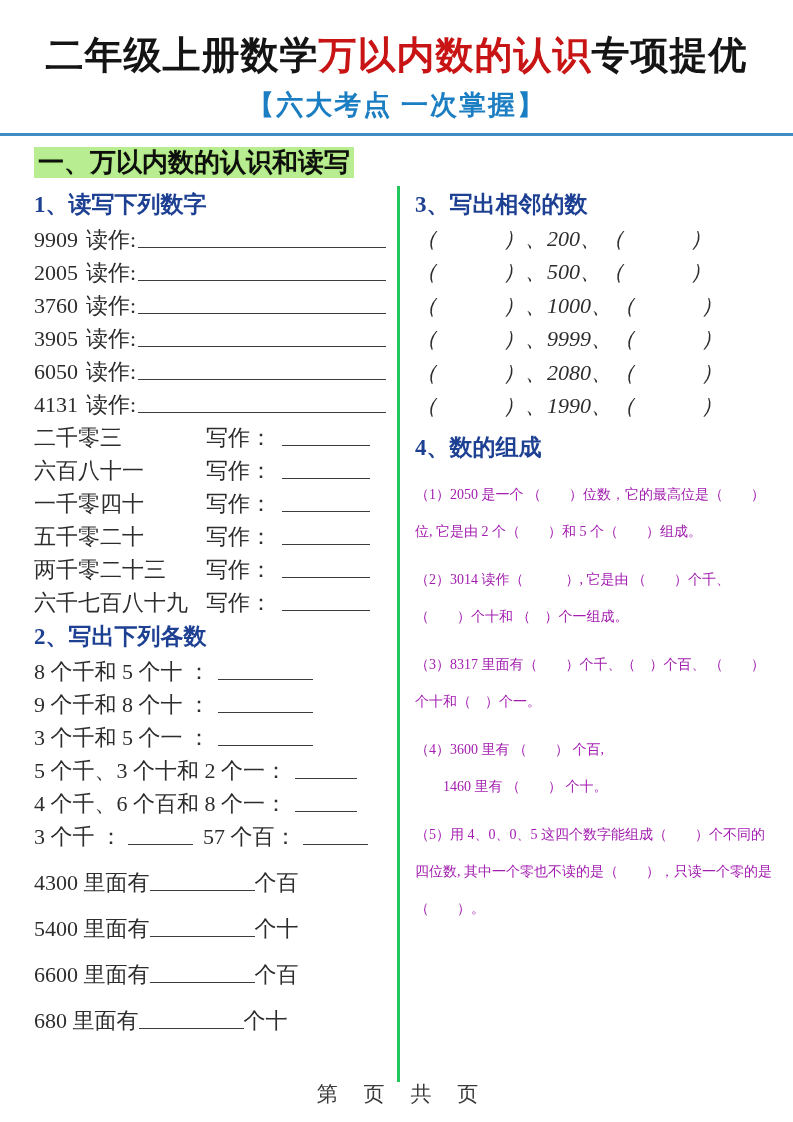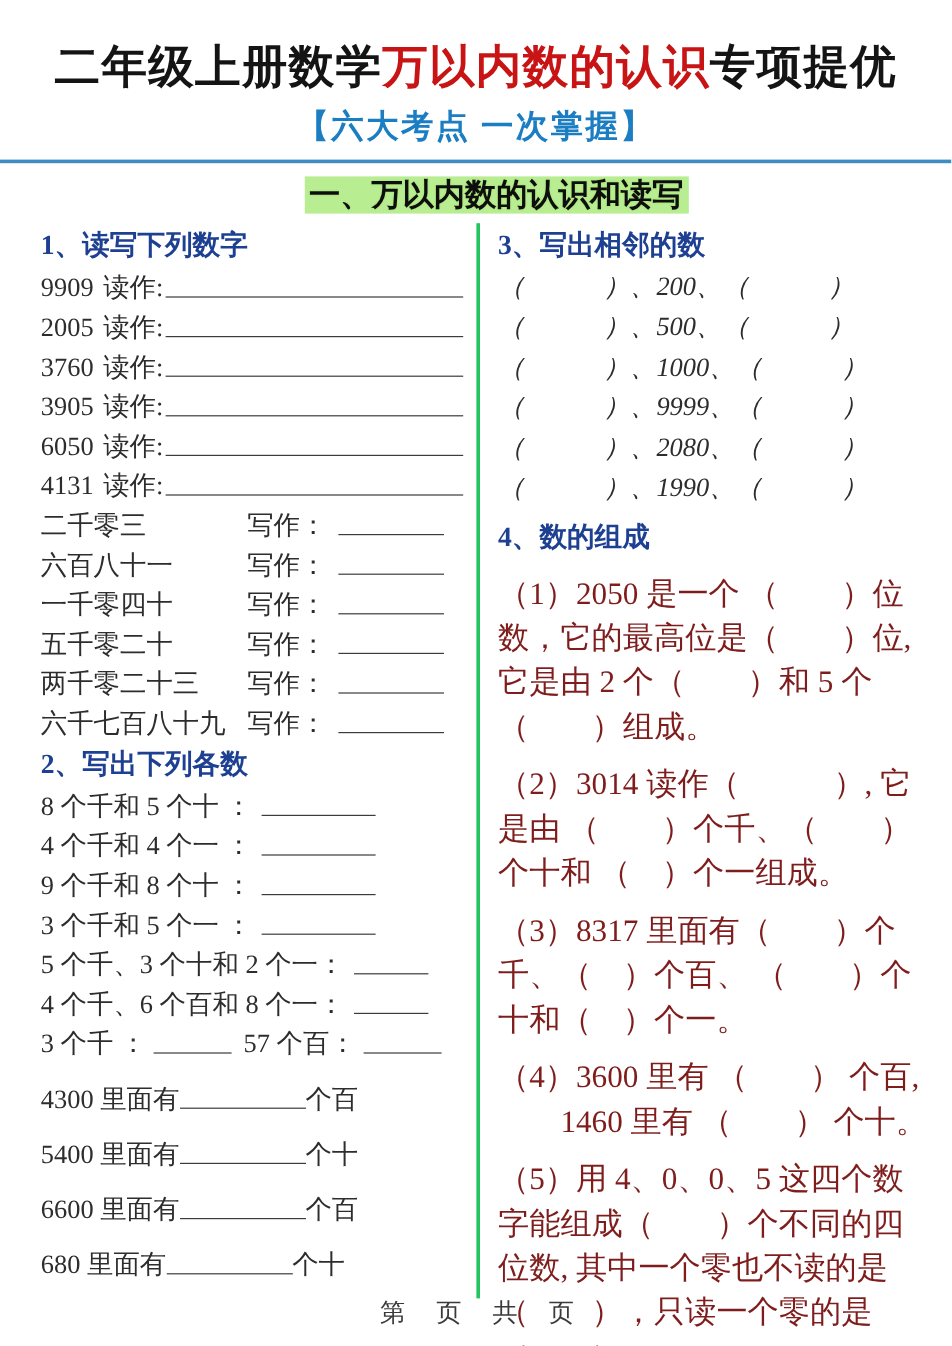--- a/index.html
+++ b/index.html
@@ -9,21 +9,21 @@
     position:relative; width:793px; height:1122px; margin:0 auto;
     background:#ffffff; overflow:hidden;border-radius:27px;
   }
   
   .header { text-align:center; padding-top:30px; }
   .title { font-size:38px; font-weight:bold; color:#141414; letter-spacing:1px; }
   .title .hl-red { color:#c81414; }
   .subtitle { font-size:27px; font-weight:bold; color:#1b7ec2; margin-top:6px; letter-spacing:2px; }
   .top-rule { border:none; border-top:3px solid #3e8cc4; margin:10px 0 0 0; }
   
-  .section-head { margin:9px 0 2px 34px; font-size:26px; font-weight:bold; color:#0e0e0e;text-align:center; }
+  .section-head { margin:9px 0 2px 34px; font-size:26px; font-weight:bold; color:#0e0e0e; }
   .section-head .green-mark {
     background:#b9ed92; padding:1px 4px;
     text-shadow:0 0 2px #9fe06a;
   }
   
   .columns { display:flex; align-items:stretch; padding:4px 16px 0 34px; height:900px; }
   .col-left { width:352px; flex:none; }
   .col-right { flex:1; border-left:3px solid #22c55e; margin-left:11px; padding-left:15px; }
   .q-head { height:36px; display:flex; align-items:center; font-size:23px; font-weight:bold; color:#1e4093; }
   .row { height:33px; display:flex; align-items:flex-end; font-size:22px; line-height:1.1; padding-bottom:3px; }
@@ -33,21 +33,21 @@
   .blank.w88 { width:88px; margin-left:10px; }
   .blank.w95 { width:95px; margin-left:8px; }
   .blank.w62 { width:62px; margin-left:8px; }
   .blank.w65 { width:65px; margin-left:6px; margin-right:10px; }
   .blank.w105 { width:105px; }
   .cnnum { width:172px; flex:none; }
   .wlabel { flex:none; }
   .row.tall { height:46px; }
   
   .nrow { height:33.5px; display:flex; align-items:center; font-size:22px; white-space:pre;font-style:italic; }
-  .prob { font-size:26px; line-height:37px; margin-top:11px; white-space:pre-wrap; color:#7f1d1d; }
+  .prob { font-size:14px; line-height:37px; margin-top:11px; white-space:pre-wrap; color:#a21caf; }
   
   .footer { position:absolute; left:12px; right:0; bottom:14px; text-align:center;
             font-size:21px; color:#3a3a3a; letter-spacing:10px;
             font-family:"Liberation Sans","DejaVu Sans",sans-serif; }
 </style>
 </head>
 <body>
 
 <div class="page">
 
@@ -129,24 +129,20 @@
           <span class="blank w88"></span>
         </div>
 
       <div class="q-head">2、写出下列各数</div>
 
       <div class="row">
           <span>8 个千和 5 个十 ：</span>
           <span class="blank w95"></span>
         </div>
       <div class="row">
-          <span>4 个千和 4 个一 ：</span>
-          <span class="blank w95"></span>
-        </div>
-      <div class="row">
           <span>9 个千和 8 个十 ：</span>
           <span class="blank w95"></span>
         </div>
       <div class="row">
           <span>3 个千和 5 个一 ：</span>
           <span class="blank w95"></span>
         </div>
       <div class="row">
           <span>5 个千、3 个十和 2 个一：</span>
           <span class="blank w62"></span>

